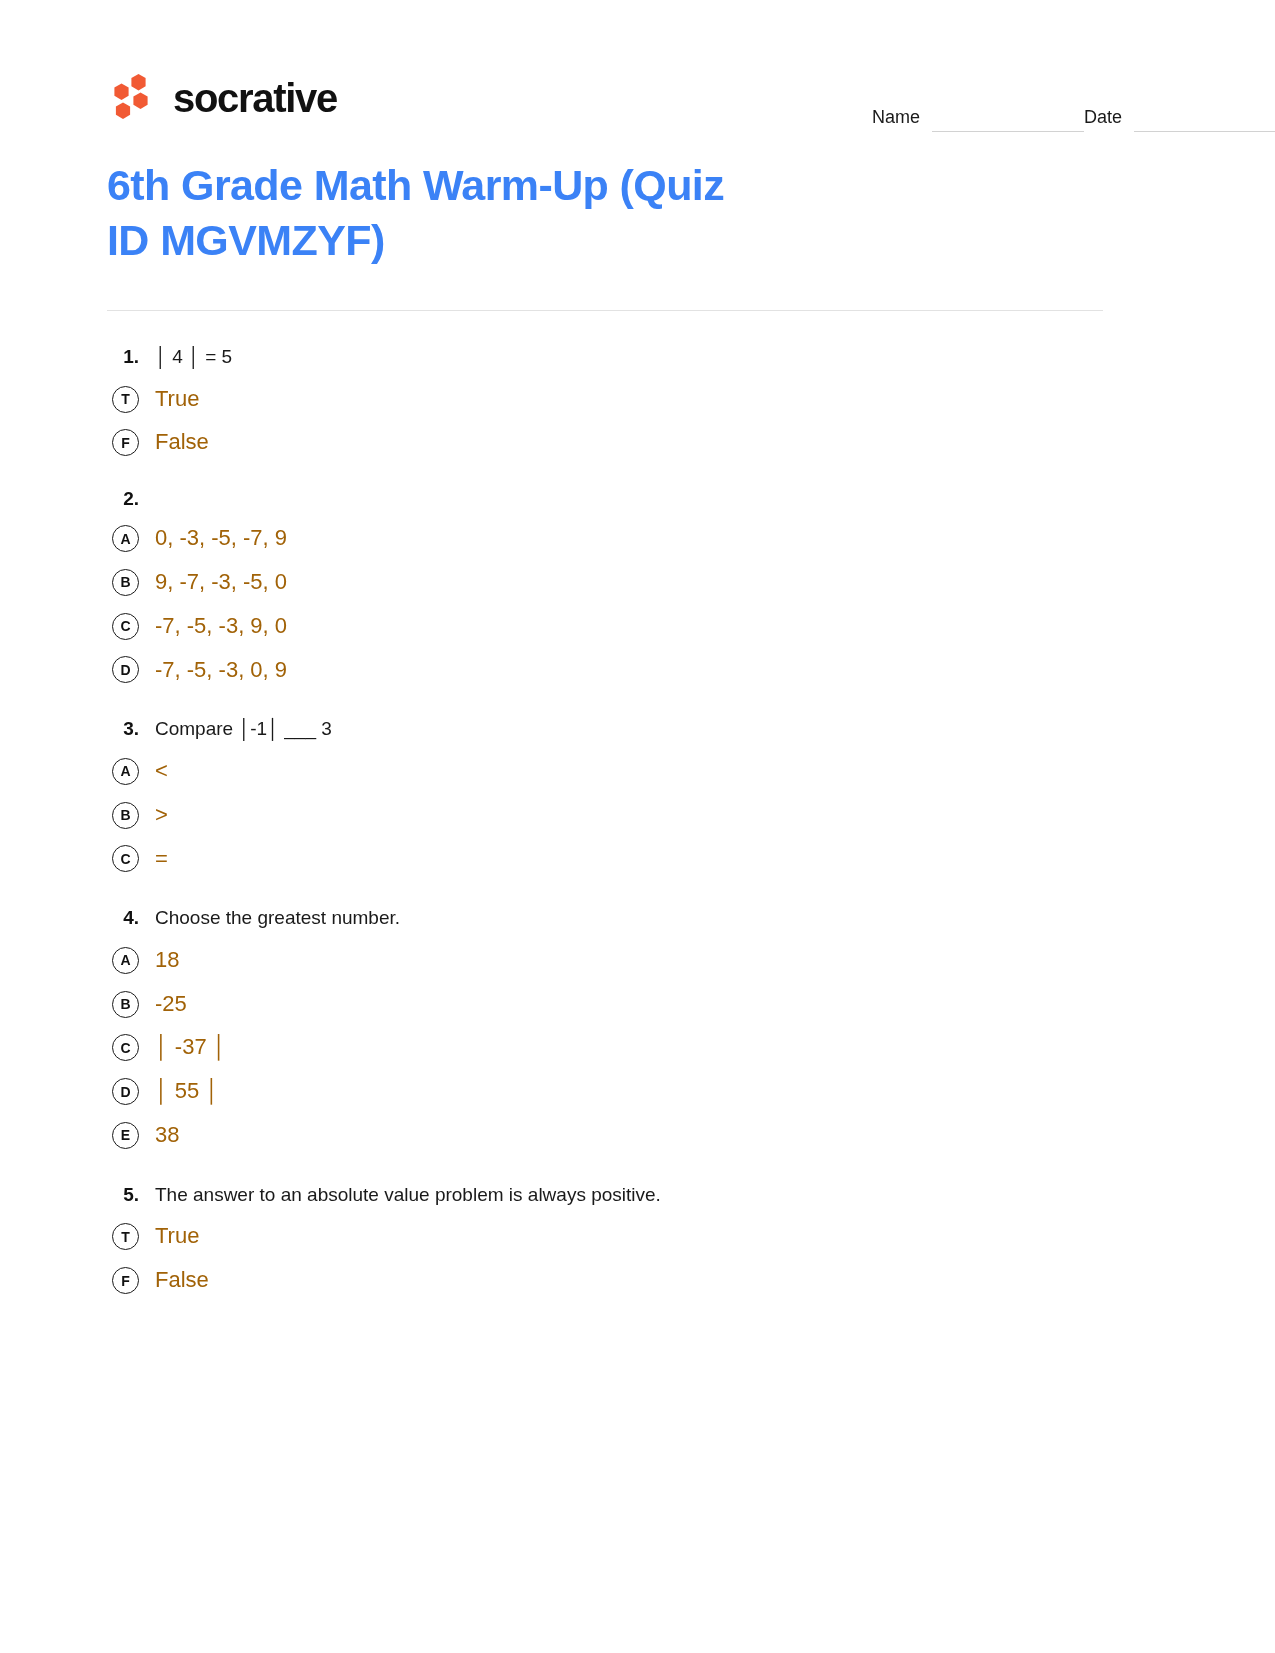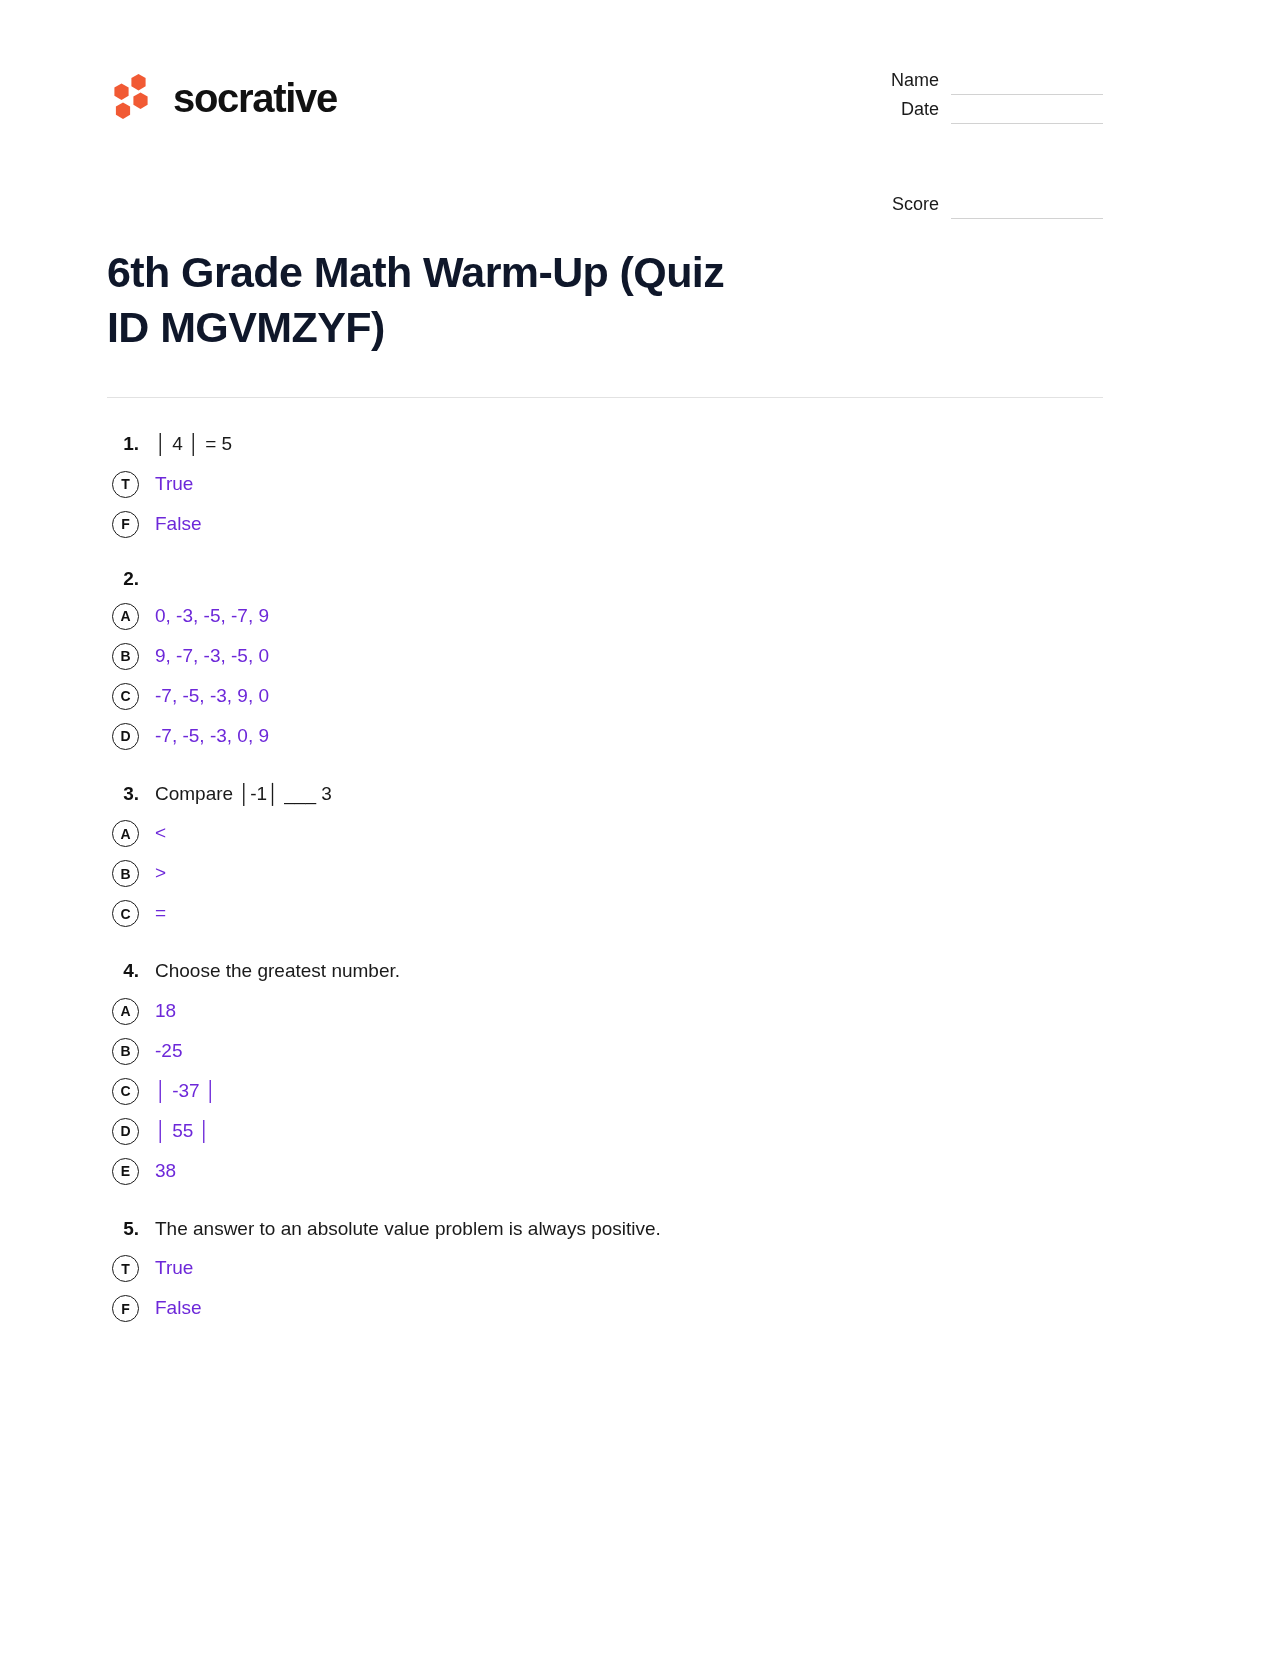--- a/index.html
+++ b/index.html
@@ -45,21 +45,20 @@
   .brand-word {
     font-size: 40px;
     font-weight: 700;
     letter-spacing: -1.3px;
     color: #111111;
     line-height: 1;
   }
 
   .meta-fields {
     display: flex;
-    flex-direction: column;
     align-items: flex-end;
     gap: 0;
     margin-top: 8px;
     width: 231px;
   }
   .meta-row {
     display: flex;
     align-items: baseline;
     justify-content: flex-end;
     width: 100%;
@@ -87,21 +86,21 @@
   .title-block {
     padding: 22px 107px 0 107px;
     box-sizing: border-box;
     max-width: 840px;
   }
   .quiz-title {
     font-size: 43px;
     font-weight: 700;
     line-height: 1.28;
     letter-spacing: -0.6px;
-    color: #0f172a;
+    color: #3b82f6;
     margin: 0;
   }
 
   .divider {
     margin: 42px 172px 0 107px;
     border-top: 1.5px solid #e2e2e2;
     height: 0;
   }
 
   
@@ -157,23 +156,23 @@
     display: flex;
     align-items: center;
     justify-content: center;
     font-size: 14px;
     font-weight: 700;
     color: #111111;
     box-sizing: border-box;
     line-height: 1;
   }
   .option-text {
-    font-size: 19px;
+    font-size: 22px;
     line-height: 1.4;
-    color: #6d28d9;
+    color: #a16207;
   }
 </style>
 </head>
 <body>
 
 <div class="page">
 
   <div class="header">
 
     <div class="brand">

